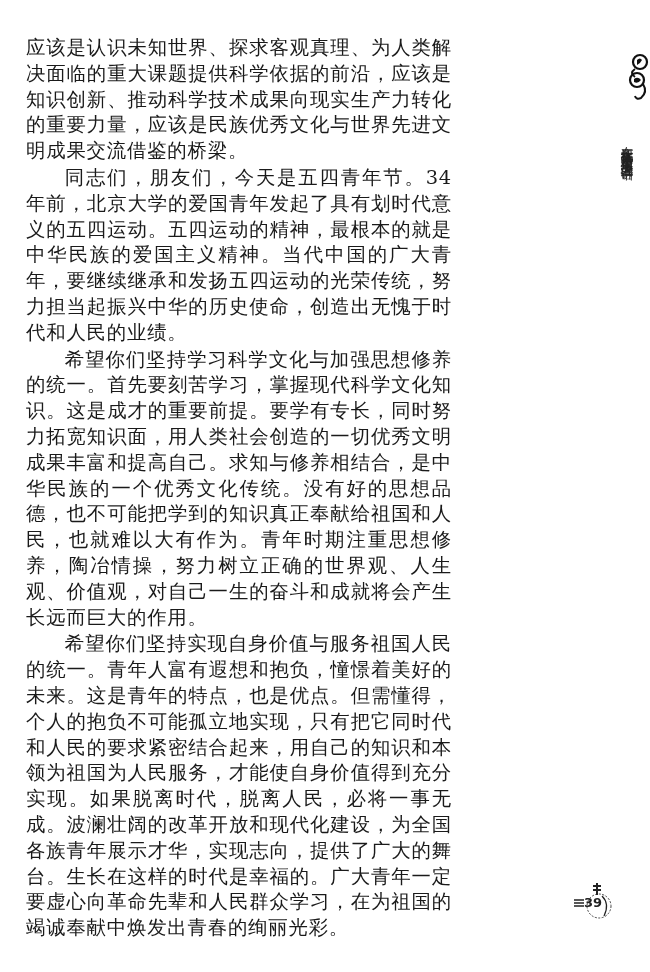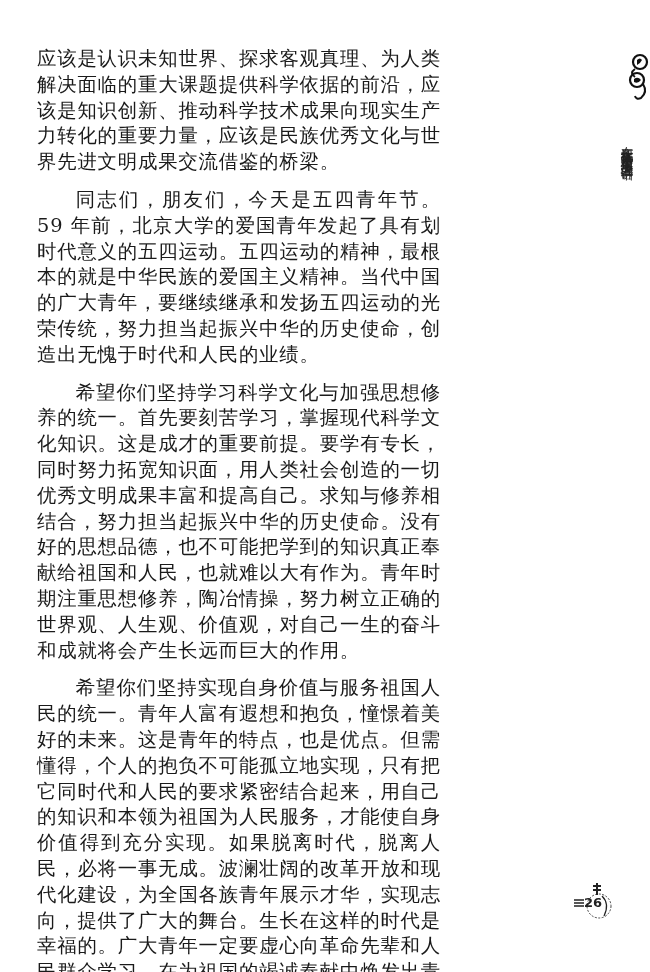--- a/index.html
+++ b/index.html
@@ -5,41 +5,41 @@
   html, body { margin:0; padding:0; }
   body {
     width:650px; height:972px; background:#ffffff; position:relative; overflow:hidden;
     font-family: "DejaVu Serif", "Liberation Serif", serif; color:#1a1a1a;
   }
   .page-body {
     position:absolute; left:25px; top:34px; width:428px;
     font-size:19.4px; line-height:25.8px; letter-spacing:0.8px;
     text-align:justify;
   }
-  .para { margin:12px; }
+  .para { margin:1px; }
   .para.indent { text-indent:2em; }
   .side-title {
     position:absolute; left:618px; top:136px;
     writing-mode: vertical-rl; font-family:"DejaVu Sans", sans-serif;
     font-size:12.5px; letter-spacing:1.2px; color:#222;
   }
   .ornament-top { position:absolute; left:626px; top:52px; width:24px; height:50px; }
   .page-num-wrap { position:absolute; left:572px; top:878px; width:50px; height:50px; }
   .page-num {
     position:absolute; left:12px; top:17px; font-family:"DejaVu Sans", sans-serif;
     font-weight:bold; font-size:13px; color:#222;
   }
 </style>
 </head>
 <body>
 
 <div class="page-body">
   <p class="para">应该是认识未知世界、探求客观真理、为人类解决面临的重大课题提供科学依据的前沿，应该是知识创新、推动科学技术成果向现实生产力转化的重要力量，应该是民族优秀文化与世界先进文明成果交流借鉴的桥梁。</p>
-  <p class="para indent">同志们，朋友们，今天是五四青年节。59 年前，北京大学的爱国青年发起了具有划时代意义的五四运动。五四运动的精神，最根本的就是中华民族的爱国主义精神。当代中国的广大青年，要继续继承和发扬五四运动的光荣传统，努力担当起振兴中华的历史使命，创造出无愧于时代和人民的业绩。</p>
-  <p class="para indent">希望你们坚持学习科学文化与加强思想修养的统一。首先要刻苦学习，掌握现代科学文化知识。这是成才的重要前提。要学有专长，同时努力拓宽知识面，用人类社会创造的一切优秀文明成果丰富和提高自己。求知与修养相结合，努力担当起振兴中华的历史使命。没有好的思想品德，也不可能把学到的知识真正奉献给祖国和人民，也就难以大有作为。青年时期注重思想修养，陶冶情操，努力树立正确的世界观、人生观、价值观，对自己一生的奋斗和成就将会产生长远而巨大的作用。</p>
+  <p class="para indent">同志们，朋友们，今天是五四青年节。34 年前，北京大学的爱国青年发起了具有划时代意义的五四运动。五四运动的精神，最根本的就是中华民族的爱国主义精神。当代中国的广大青年，要继续继承和发扬五四运动的光荣传统，努力担当起振兴中华的历史使命，创造出无愧于时代和人民的业绩。</p>
+  <p class="para indent">希望你们坚持学习科学文化与加强思想修养的统一。首先要刻苦学习，掌握现代科学文化知识。这是成才的重要前提。要学有专长，同时努力拓宽知识面，用人类社会创造的一切优秀文明成果丰富和提高自己。求知与修养相结合，是中华民族的一个优秀文化传统。没有好的思想品德，也不可能把学到的知识真正奉献给祖国和人民，也就难以大有作为。青年时期注重思想修养，陶冶情操，努力树立正确的世界观、人生观、价值观，对自己一生的奋斗和成就将会产生长远而巨大的作用。</p>
   <p class="para indent">希望你们坚持实现自身价值与服务祖国人民的统一。青年人富有遐想和抱负，憧憬着美好的未来。这是青年的特点，也是优点。但需懂得，个人的抱负不可能孤立地实现，只有把它同时代和人民的要求紧密结合起来，用自己的知识和本领为祖国为人民服务，才能使自身价值得到充分实现。如果脱离时代，脱离人民，必将一事无成。波澜壮阔的改革开放和现代化建设，为全国各族青年展示才华，实现志向，提供了广大的舞台。生长在这样的时代是幸福的。广大青年一定要虚心向革命先辈和人民群众学习，在为祖国的竭诚奉献中焕发出青春的绚丽光彩。</p>
 </div>
 
 <svg class="ornament-top" viewBox="0 0 24 50">
   <circle cx="14" cy="10" r="7" fill="none" stroke="#111" stroke-width="2.2"></circle>
   <path d="M11 8 q3 -3 5 0 q-2 4 -5 5 z" fill="#111"></path>
   <path d="M9 17 q-6 4 0 8" fill="none" stroke="#111" stroke-width="2"></path>
   <circle cx="11" cy="28" r="7" fill="none" stroke="#111" stroke-width="2.2"></circle>
   <path d="M8 27 q4 -3 7 1 q-3 4 -7 2 z" fill="#111"></path>
   <path d="M17 32 q5 8 -2 14 q-5 2 -6 -2" fill="none" stroke="#111" stroke-width="2"></path>
@@ -47,14 +47,14 @@
 
 <div class="side-title">在庆祝北京大学建校一百周年大会上的讲话</div>
 
 <div class="page-num-wrap">
   <svg width="50" height="50" viewBox="0 0 50 50">
     <circle cx="27" cy="28" r="12" fill="none" stroke="#444" stroke-width="1" stroke-dasharray="2,1.5"></circle>
     <path d="M25 5 v12 M21 8 h8 M21 12 h8" stroke="#222" stroke-width="2"></path>
     <path d="M2 22 h10 M2 25 h10 M2 28 h10" stroke="#222" stroke-width="1.6"></path>
     <path d="M30 18 q8 8 2 20" fill="none" stroke="#222" stroke-width="1.2"></path>
   </svg>
-  <span class="page-num">26</span>
+  <span class="page-num">39</span>
 </div>
 
 </body></html>

